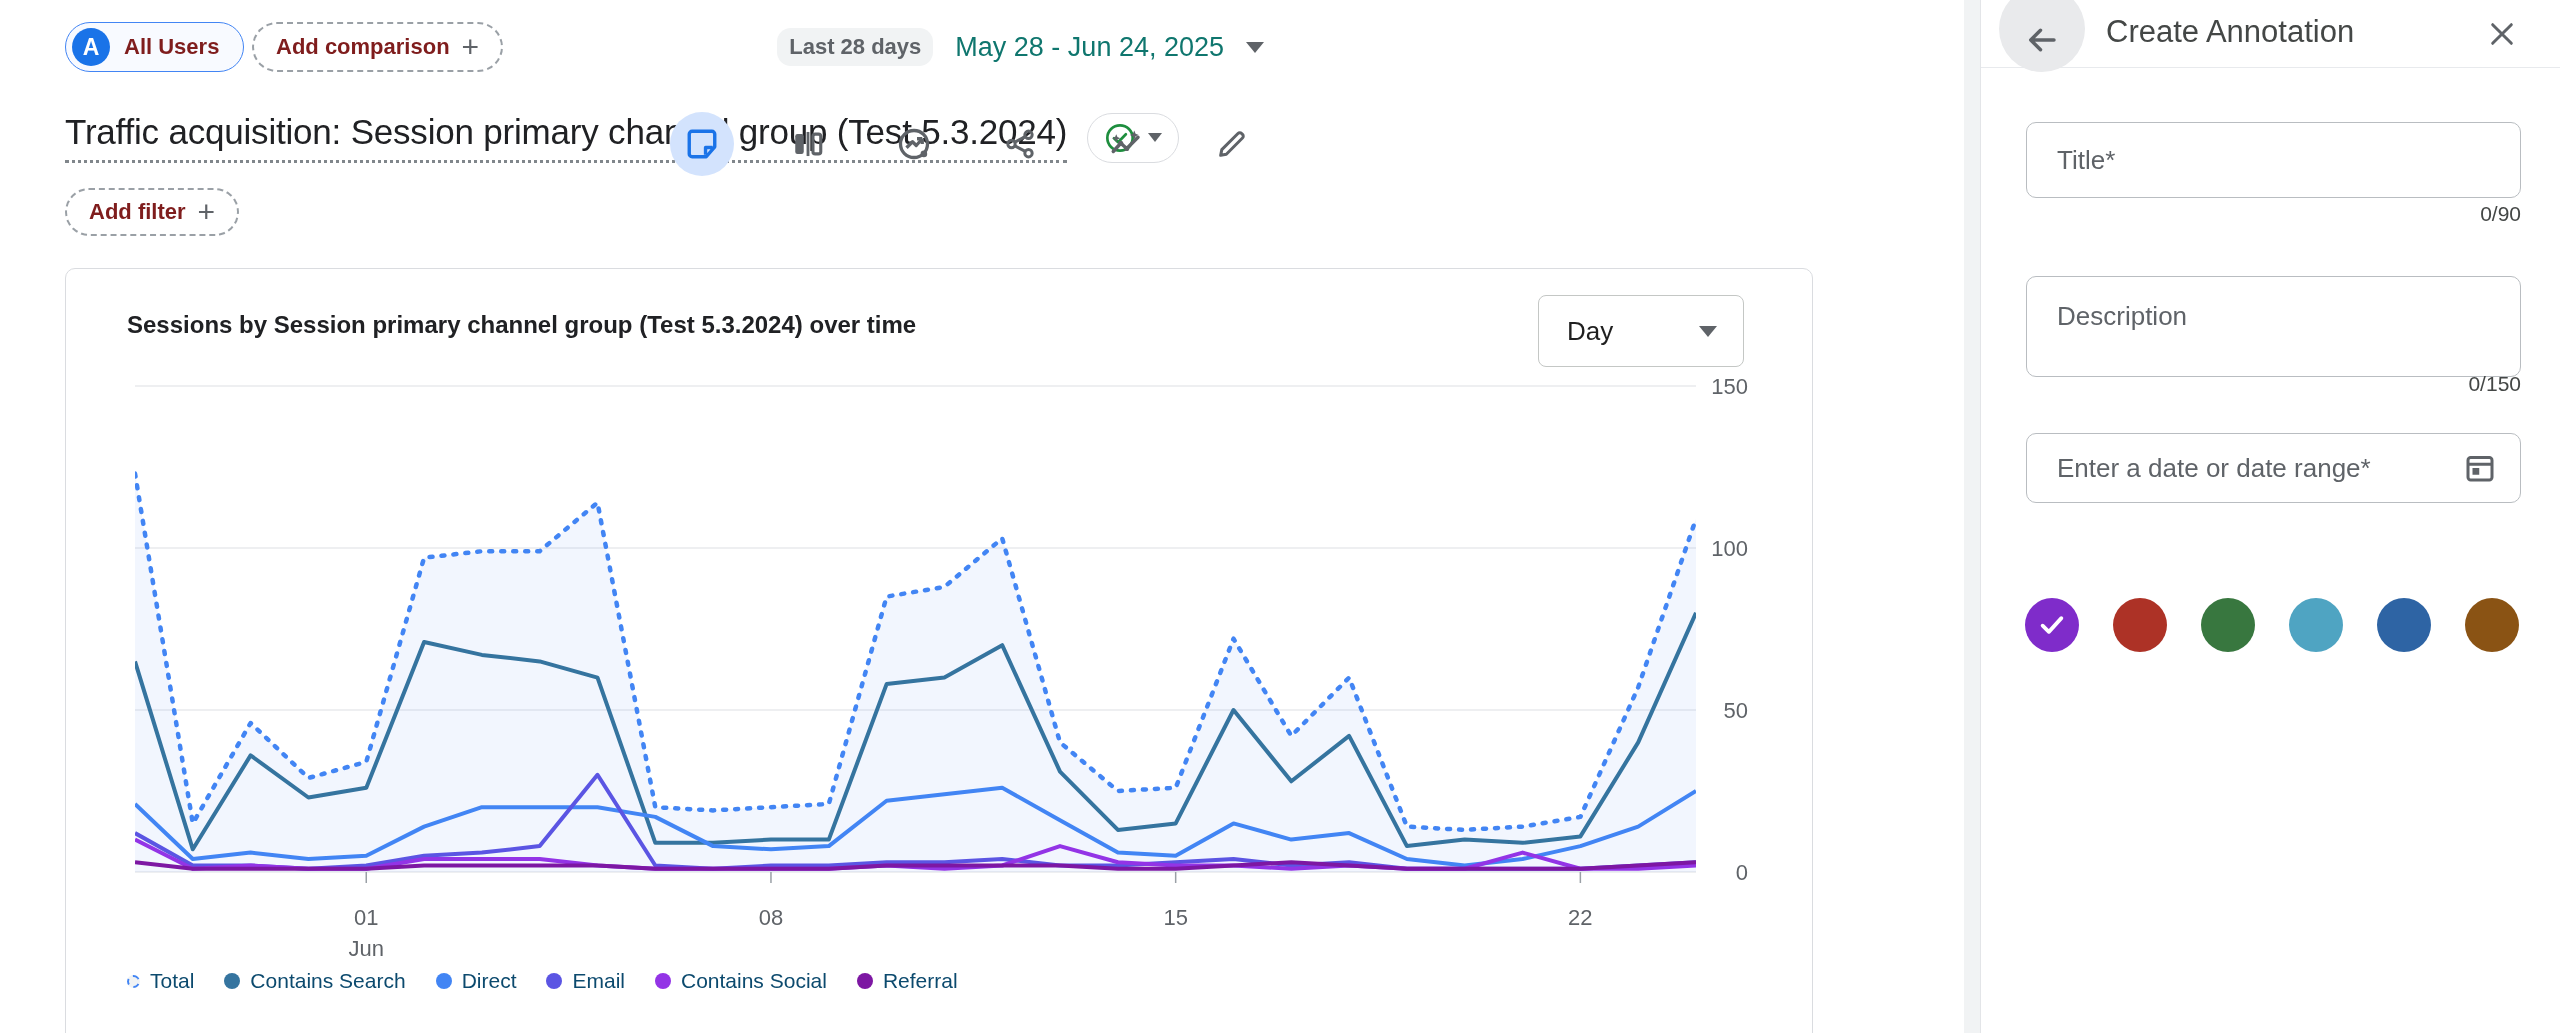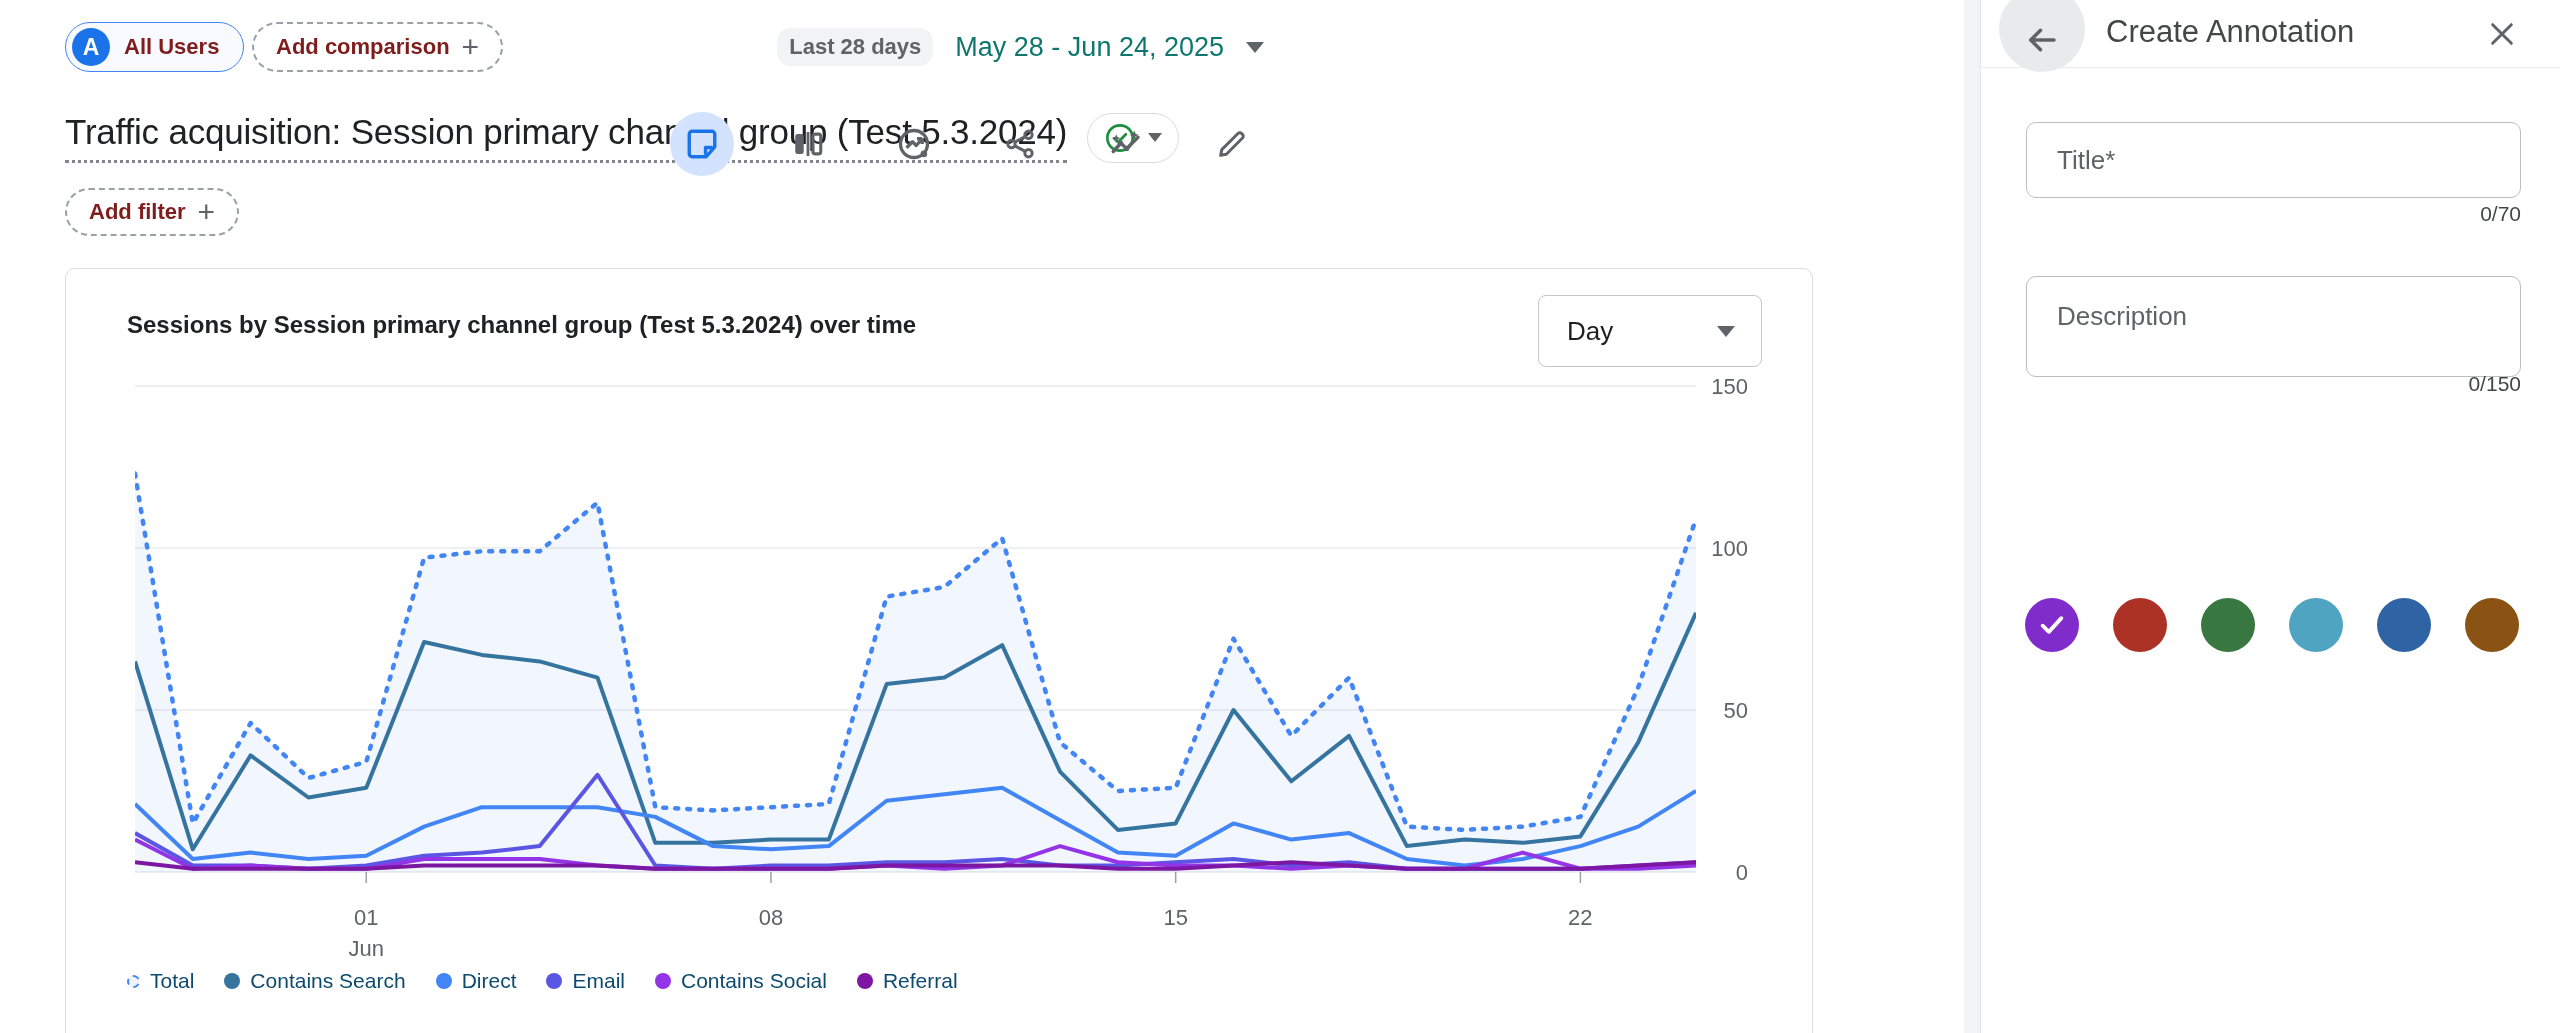--- a/index.html
+++ b/index.html
@@ -33,21 +33,21 @@
     border:1px solid #dadce0; border-radius:26px; background:#fff; padding:0 16px; }
   .toolbar { position:absolute; right:700px; top:112px; display:flex; align-items:center; gap:42px; }
   .icon-btn { width:64px; height:64px; border-radius:50%; display:flex; align-items:center; justify-content:center; }
   .icon-btn.active { background:#d3e3fd; }
   .add-filter { position:absolute; left:65px; top:188px; height:48px; }
 
   
   .card { position:absolute; left:65px; top:268px; width:1748px; height:790px;
     border:1px solid #dadce0; border-radius:10px; background:#fff; }
   .card-title { position:absolute; left:61px; top:42px; font-size:24px; font-weight:bold; color:#202124; }
-  .granularity { position:absolute; left:1472px; top:26px; width:224px; height:72px;
+  .granularity { position:absolute; left:1472px; top:26px; width:206px; height:72px;
     border:1px solid #c4c7c5; border-radius:8px; background:#fff; display:flex; align-items:center; }
   .granularity span { font-size:26px; color:#1f1f1f; margin-left:28px; }
   .granularity .caret { position:absolute; right:26px; }
   .chart-wrap { position:absolute; left:69px; top:110px; width:1561px; height:510px; }
   .ylabel { position:absolute; left:1596px; width:86px; text-align:right; font-size:22px; color:#5f6368; }
   .xlabel { position:absolute; width:100px; text-align:center; font-size:22px; color:#5f6368; top:526px; }
   .xlabel .sub { display:block; margin-top:5px; }
   .legend { position:absolute; left:61px; top:700px; display:flex; align-items:center; gap:30px; }
   .legend-item { display:flex; align-items:center; gap:10px; }
   .legend-dot { width:16px; height:16px; border-radius:50%; }
@@ -224,27 +224,35 @@
     <div class="close-btn">
       <svg width="32" height="32" viewBox="0 0 24 24">
         <path d="M5 5 L19 19 M19 5 L5 19" stroke="#5f6368" stroke-width="2.2" stroke-linecap="round"></path>
       </svg>
     </div>
   </div>
 
   <div class="field title-field">
     <span class="ph">Title*</span>
   </div>
-  <div class="counter c1">0/70</div>
+  <div class="counter c1">0/90</div>
 
   <div class="field desc-field">
     <span class="ph">Description</span>
   </div>
   <div class="counter c2">0/150</div>
 
+  <div class="field date-field">
+    <span class="ph">Enter a date or date range*</span>
+    <svg class="cal-icon" width="36" height="36" viewBox="0 0 24 24">
+      <rect x="4" y="5" width="16" height="15" rx="1.8" fill="none" stroke="#5f6368" stroke-width="2"></rect>
+      <line x1="4" y1="9.5" x2="20" y2="9.5" stroke="#5f6368" stroke-width="2"></line>
+      <rect x="7" y="12" width="4.5" height="4.5" fill="#5f6368"></rect>
+    </svg>
+  </div>
 
   <div class="swatches" id="swatches">
       <div class="swatch" style="background: rgb(127, 44, 202);">
         <svg width="30" height="30" viewBox="0 0 24 24">
           <path d="M4.5 12.5 L9.5 17.5 L19.5 6.5" fill="none" stroke="#fff" stroke-width="3" stroke-linecap="round" stroke-linejoin="round"></path>
         </svg>
       </div>
       <div class="swatch" style="background: rgb(173, 50, 38);"></div>
       <div class="swatch" style="background: rgb(56, 119, 63);"></div>
       <div class="swatch" style="background: rgb(79, 164, 194);"></div>

